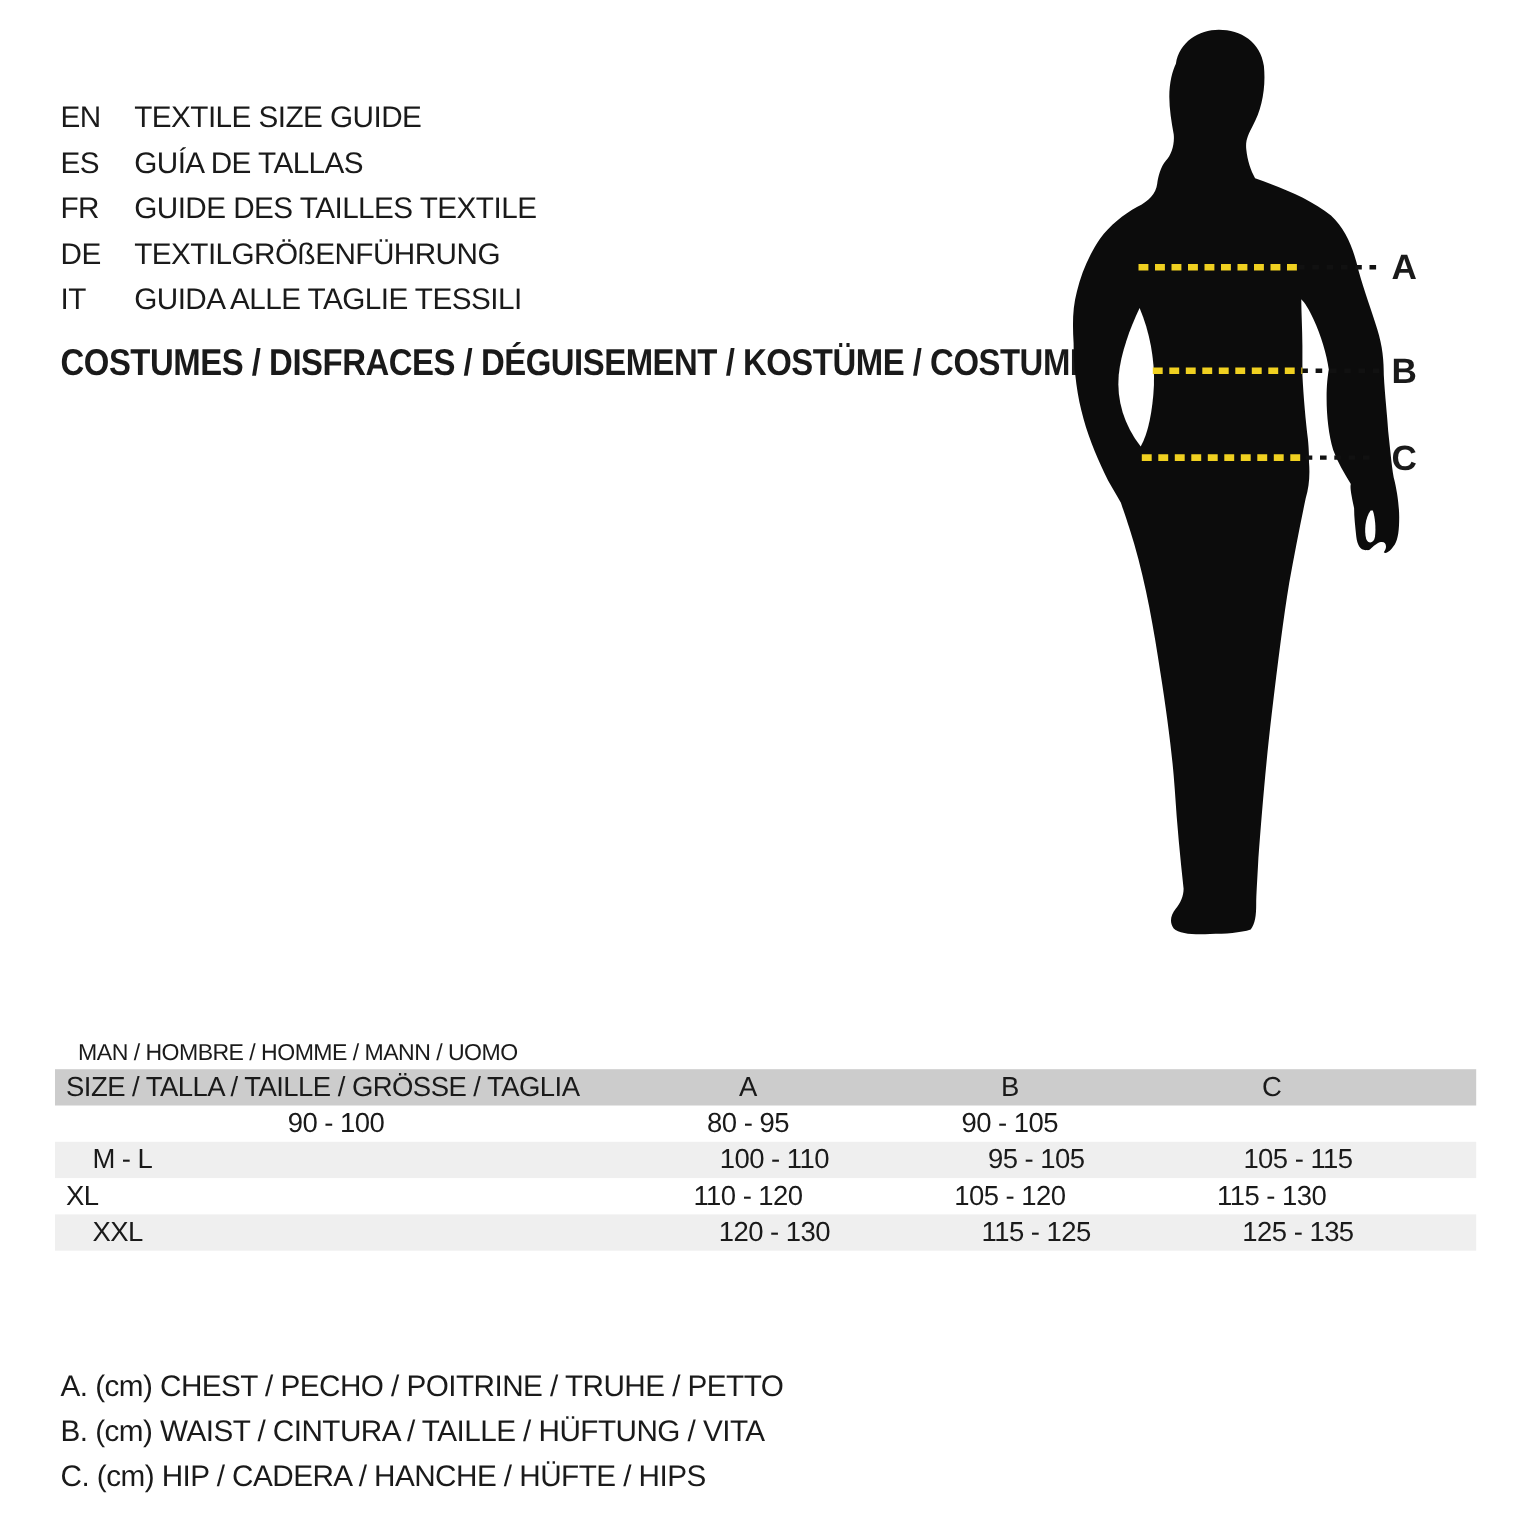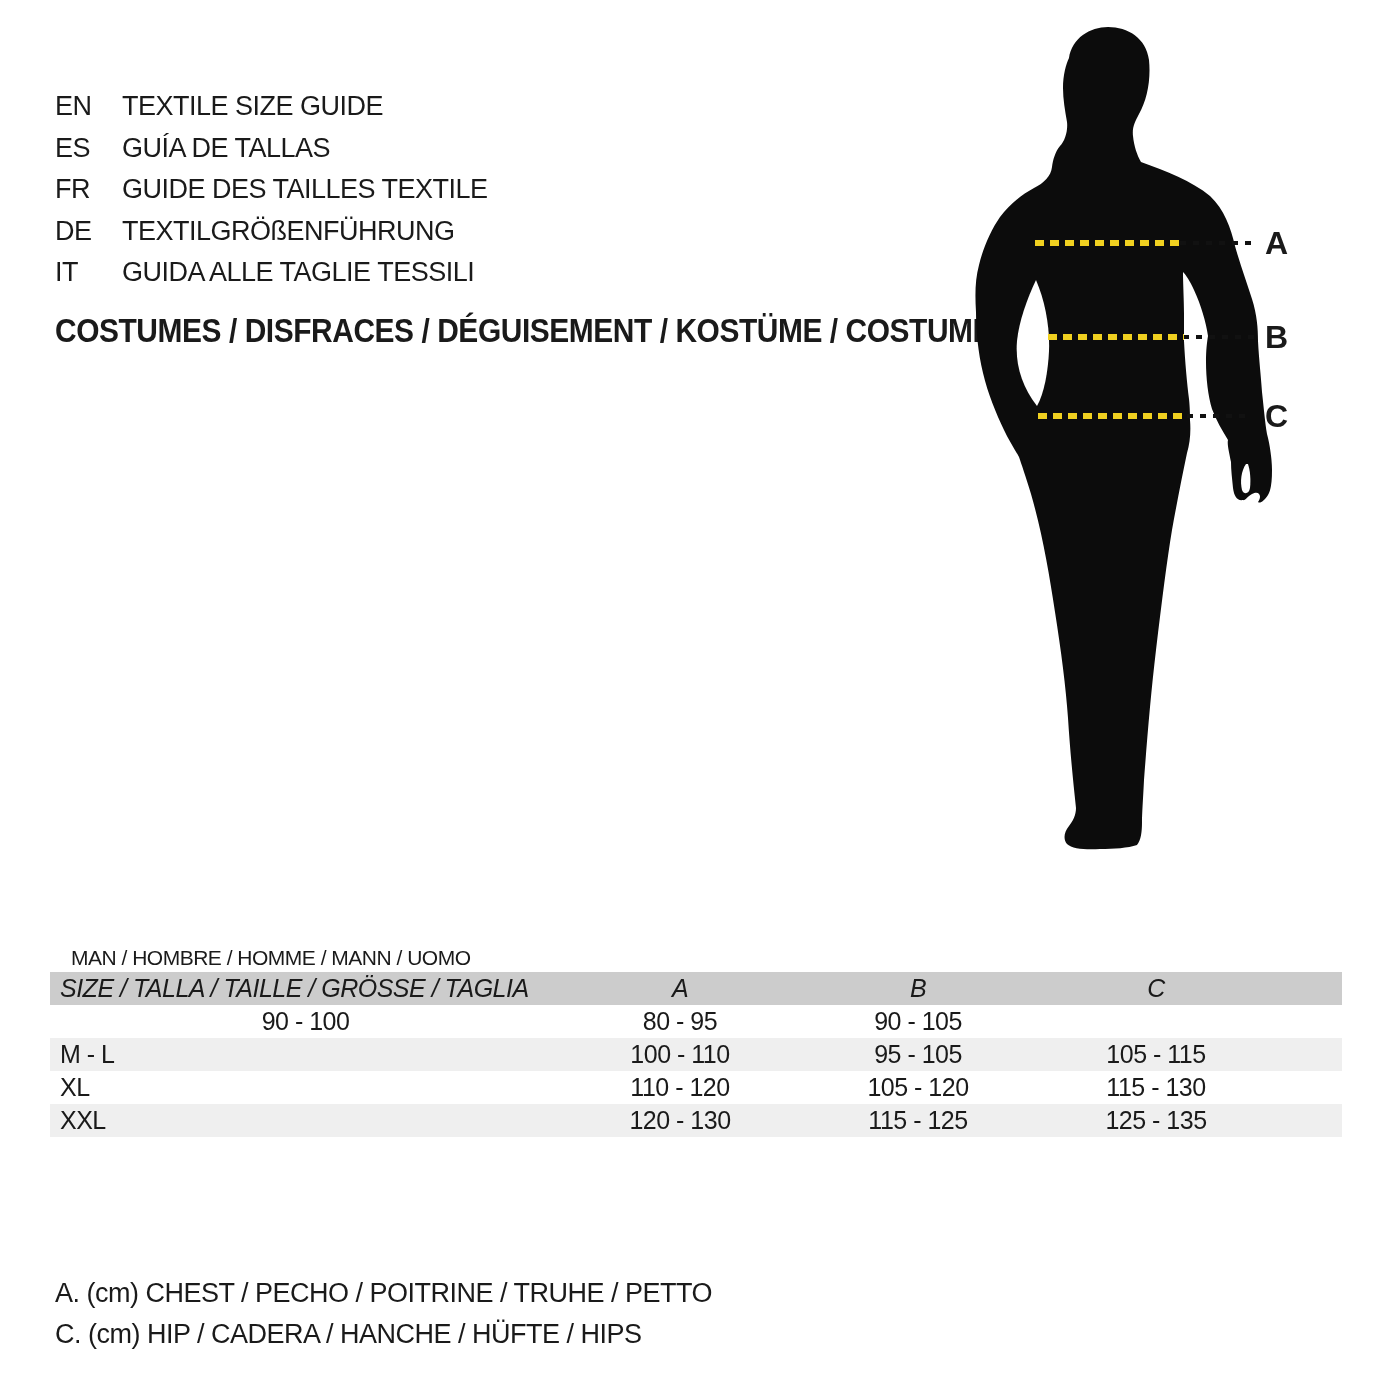--- a/index.html
+++ b/index.html
@@ -28,24 +28,24 @@
   .measure-letter.b{top:320px;}
   .measure-letter.c{top:399px;}
   
   .section-title{position:absolute;left:55px;top:930px;margin:16px;font-size:21px;font-weight:normal;
     letter-spacing:-0.5px;white-space:nowrap;}
   
   .size-table{position:absolute;left:50px;top:972px;width:1292px;font-size:25px;letter-spacing:-0.5px;}
   .t-row{display:grid;grid-template-columns:511px 238px 238px 238px 67px;height:33px;line-height:33px;}
   .t-row .c0{padding-left:10px;text-align:left;white-space:nowrap;}
   .t-row .c1,.t-row .c2,.t-row .c3{text-align:center;white-space:nowrap;}
-  .t-head{background:#cccccc;font-style:italic;}
-  .t-alt{background:#efefef;}
-  
-  .legend{position:absolute;left:55px;top:1273px;}
+  .t-head{background:#cccccc;}
+  .t-alt{background:#efefef;padding-left:24px;}
+  
+  .legend{position:absolute;left:55px;top:1240px;}
   .legend-line{height:41px;line-height:41px;font-size:27px;letter-spacing:-0.5px;white-space:nowrap;}
 </style>
 </head>
 <body>
 
 <div class="canvas">
 
   <section class="lang-block">
     <div class="lang-row">
       <span class="lang-code">EN</span>
@@ -194,16 +194,17 @@
       <span class="c0">XXL</span>
       <span class="c1">120 - 130</span>
       <span class="c2">115 - 125</span>
       <span class="c3">125 - 135</span>
       <span class="c4"></span>
     </div>
   </div>
 
   <div class="legend">
     <div class="legend-line">A. (cm) CHEST / PECHO / POITRINE / TRUHE / PETTO</div>
+    <div class="legend-line">B. (cm) WAIST / CINTURA / TAILLE / HÜFTUNG / VITA</div>
     <div class="legend-line">C. (cm) HIP / CADERA / HANCHE / HÜFTE / HIPS</div>
   </div>
 
 </div>
 
 </body></html>

